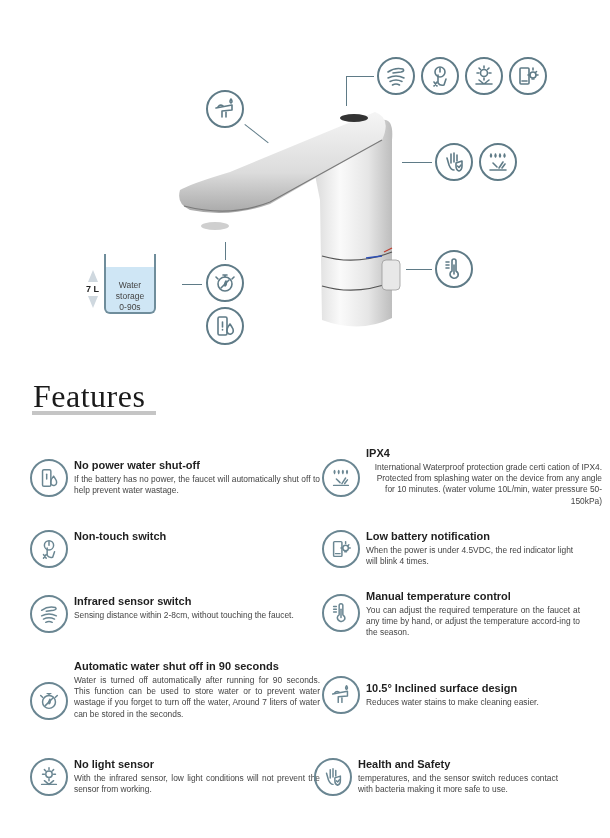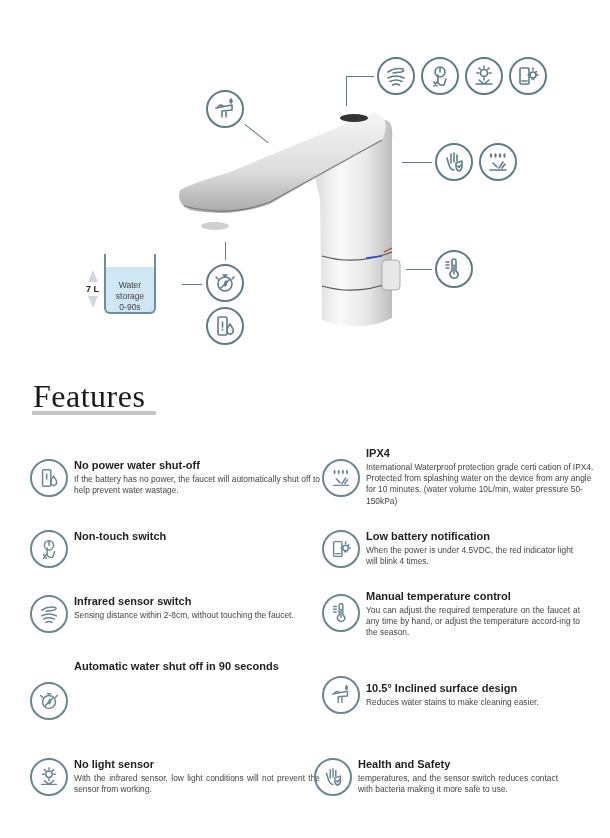--- a/index.html
+++ b/index.html
@@ -231,20 +231,21 @@
   <div class="ficon" style="top:22px">
     <svg viewBox="0 0 26 26">
         <circle cx="13" cy="14" r="7"></circle>
         <path d="M11 5 H15 M13 5 V7"></path>
         <path d="M9 18 L17 10"></path>
         <path d="M14 11 Q12 14 13 16 Q15 15 14 11 Z"></path>
         <path d="M4 7 L6 9 M22 7 L20 9"></path>
       </svg>
   </div>
   <div class="ftitle">Automatic water shut off in 90 seconds</div>
+  <div class="fdesc" style="width:246px">Water is turned off automatically after running for 90 seconds. This function can be used to store water or to prevent water wastage if you forget to turn off the water, Around 7 liters of water can be stored in the seconds.</div>
 </div>
 
 <div class="feat" style="left:30px;top:758px;width:260px;height:45px;">
   <div class="ficon" style="top:0">
     <svg viewBox="0 0 26 26">
         <circle cx="13" cy="10" r="3.5"></circle>
         <path d="M13 3 V5 M13 15 V17 M6 10 H8 M18 10 H20 M8 5 L9.5 6.5 M18 5 L16.5 6.5"></path>
         <path d="M5 21 H21 M8 17 L13 21 L18 17"></path>
       </svg>
   </div>
@@ -253,21 +254,21 @@
 </div>
 
 <div class="feat" style="left:322px;top:447px;width:262px;height:62px;">
   <div class="ficon" style="top:12px">
     <svg viewBox="0 0 26 26">
         <path d="M6 5 Q5 7 6 8 Q7 7 6 5 Z M10.5 5 Q9.5 7 10.5 8 Q11.5 7 10.5 5 Z M15 5 Q14 7 15 8 Q16 7 15 5 Z M19.5 5 Q18.5 7 19.5 8 Q20.5 7 19.5 5 Z"></path>
         <path d="M5 21 H21 M8 14 L12 18 M18 13 L14 19 M20 15 L17 19"></path>
       </svg>
   </div>
   <div class="ftitle">IPX4</div>
-  <div class="fdesc" style="width:236px;text-align:left">International Waterproof protection grade certi cation of IPX4.  Protected from splashing water on the device from any angle for 10 minutes. (water volume 10L/min, water pressure 50-150kPa)</div>
+  <div class="fdesc" style="width:236px;text-align:right">International Waterproof protection grade certi cation of IPX4.  Protected from splashing water on the device from any angle for 10 minutes. (water volume 10L/min, water pressure 50-150kPa)</div>
 </div>
 
 <div class="feat" style="left:322px;top:530px;width:262px;height:45px;">
   <div class="ficon" style="top:0">
     <svg viewBox="0 0 26 26">
         <rect x="5" y="5" width="9" height="16" rx="1"></rect>
         <line x1="7" y1="18" x2="12" y2="18"></line>
         <circle cx="18" cy="12" r="3"></circle>
         <path d="M18 5 V7 M23 12 H21.5 M14.5 12 H13 M21.5 8.5 L20.3 9.7 M17 16 H19"></path>
       </svg>

